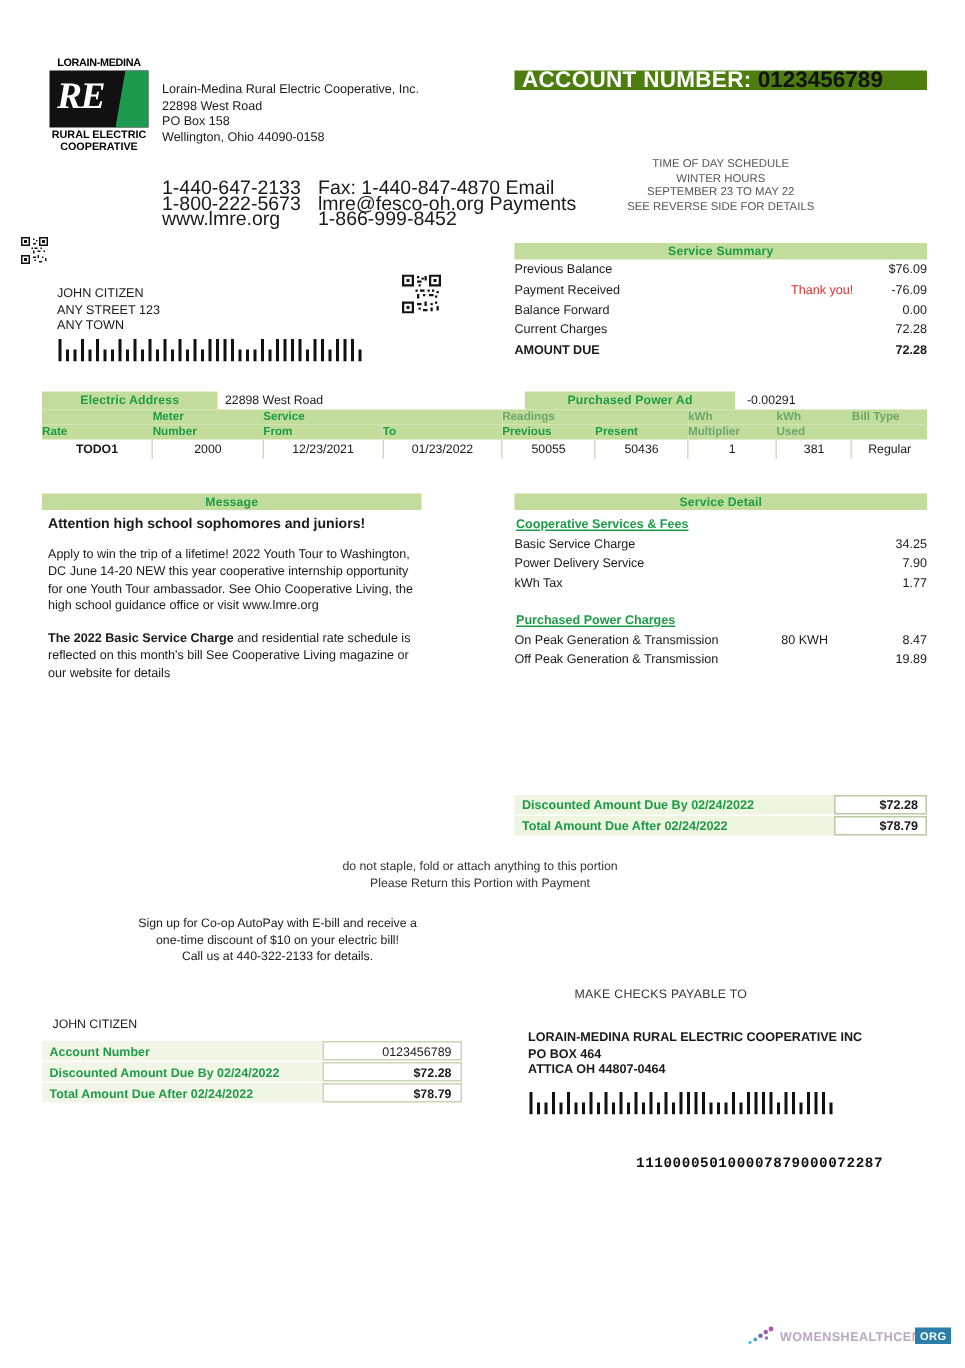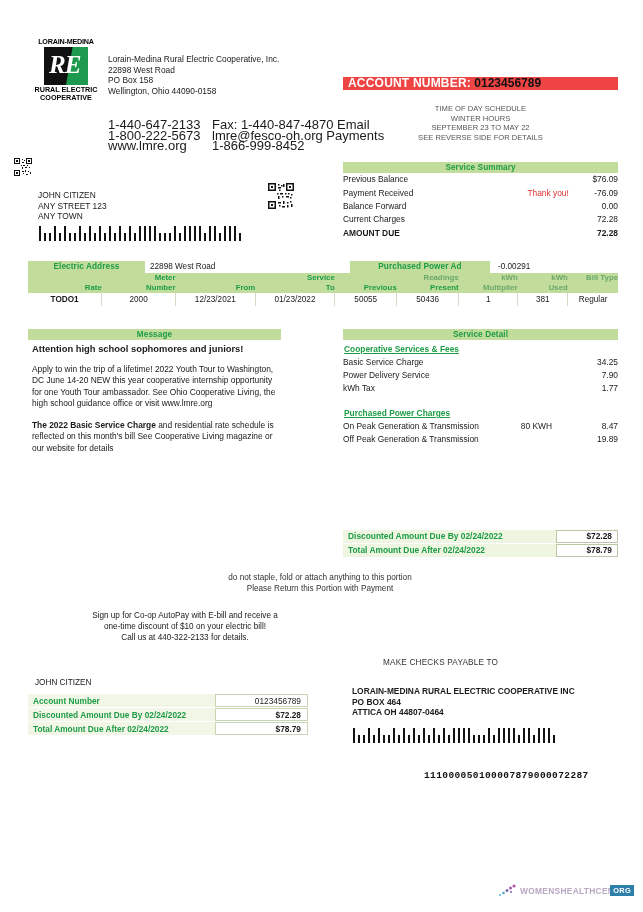--- a/index.html
+++ b/index.html
@@ -35,21 +35,21 @@
   #logo { left: 28px; top: 38px; width: 76px; height: 64px; }
   #logo .lm-top, #logo .lm-b1, #logo .lm-b2 {
     text-align: center; font-weight: bold; color: #000;
     font-family: "Liberation Sans", sans-serif;
   }
   #logo .lm-top { font-size: 7.2px; letter-spacing: -.2px; line-height: 8px; }
   #logo .lm-b1 { font-size: 7.2px; line-height: 8px; margin-top: 1px; }
   #logo .lm-b2 { font-size: 7.2px; line-height: 8px; }
   #logo .lm-box {
     height: 38px; background: #111; position: relative; overflow: hidden;
-    margin: 1px 16px;
+    margin: 1px 5px;
     text-decoration: underline;
   }
   #logo .lm-green {
     position: absolute; right: 0; top: 0; bottom: 0; width: 22px;
     background: #1e9a4e;
     clip-path: polygon(30% 0, 100% 0, 100% 100%, 0 100%);
   }
   #logo .lm-re {
     position: absolute; left: 5px; top: 4px;
     color: #fff; font-weight: bold; font-size: 25px;
@@ -65,22 +65,22 @@
 
   
   #co-addr { left: 108px; top: 54px; font-size: 8.4px; line-height: 10.6px; }
   #phones { left: 108px; top: 120px; font-size: 13px; line-height: 10.6px; }
   #phones .col1 { display: inline-block; width: 104px; vertical-align: top; }
   #phones .col2 { display: inline-block; vertical-align: top; }
 
   
   #acct-block { left: 343px; top: 47px; width: 275px; }
   #acct-row {
-    background: #ef4444; height: 13px; line-height: 13px;
-    font-size: 12px; padding-left: 5px; margin-top: 30px;
+    background: #4d7c0f; height: 13px; line-height: 13px;
+    font-size: 15px; padding-left: 5px;
   }
   #acct-row .lbl { color: #ffffff; font-weight: bold; letter-spacing: .2px; }
   #acct-row .val { color: #111; font-weight: bold; }
   #bill-dates { background: #e3efd3; padding: 1px 0 3px 0; }
   #bill-dates div { text-align: center; font-size: 8.8px; line-height: 12px; }
   #bill-dates .lbl { color: #1d9c46; font-weight: bold; }
   #bill-dates .val { color: #111; font-weight: bold; }
 
   #tod { left: 343px; top: 104px; width: 275px;
          font-size: 7.6px; line-height: 9.6px; text-align: center; color: #555; }
@@ -102,21 +102,21 @@
   #meter-wrap { left: 28px; top: 261px; width: 590px; }
   #addr-strip { position: relative; height: 12px; }
   #addr-strip .sa-head { position:absolute; left:0; top:0; width: 117px; height: 12px; line-height:12px; }
   #addr-strip .sa-val  { position:absolute; left:122px; top:0; font-size: 8.2px; line-height: 12px; }
   #addr-strip .ppa-head{ position:absolute; left:322px; top:0; width: 140px; height:12px; line-height:12px; }
   #addr-strip .ppa-val { position:absolute; left:470px; top:0; font-size: 8.2px; line-height: 12px; }
 
   #meter-tbl { width: 100%; border-collapse: collapse; table-layout: fixed; }
   #meter-tbl th {
     background: #c2dc9c; color: #1d9c46; font-weight: bold;
-    font-size: 7.8px; line-height: 10px; padding: 0; text-align: right;
+    font-size: 7.8px; line-height: 10px; padding: 0; text-align: left;
   }
   #meter-tbl th.sub { color: #6ba86b; font-weight: bold; }
   #meter-tbl td {
     font-size: 8.2px; text-align: center; padding: 2px 0;
     border-right: 1px solid #d8d8c8;
   }
   #meter-tbl td:last-child { border-right: none; }
   #meter-tbl tr.data td { border-top: none; }
 
   

